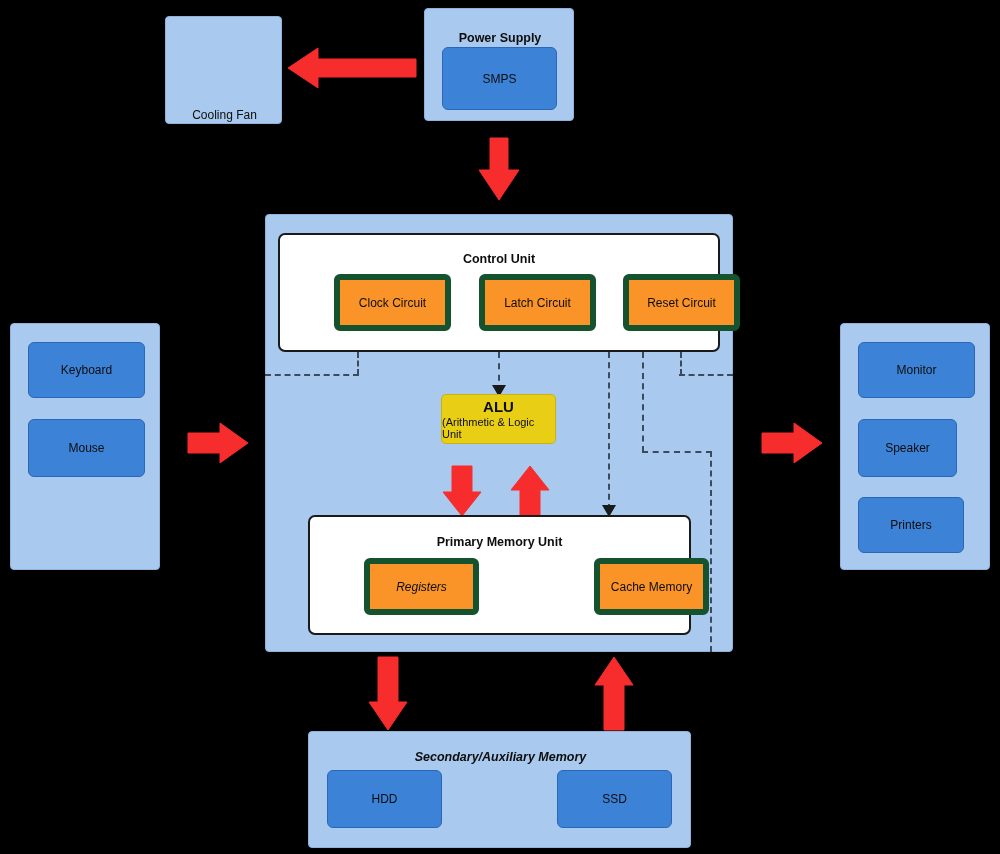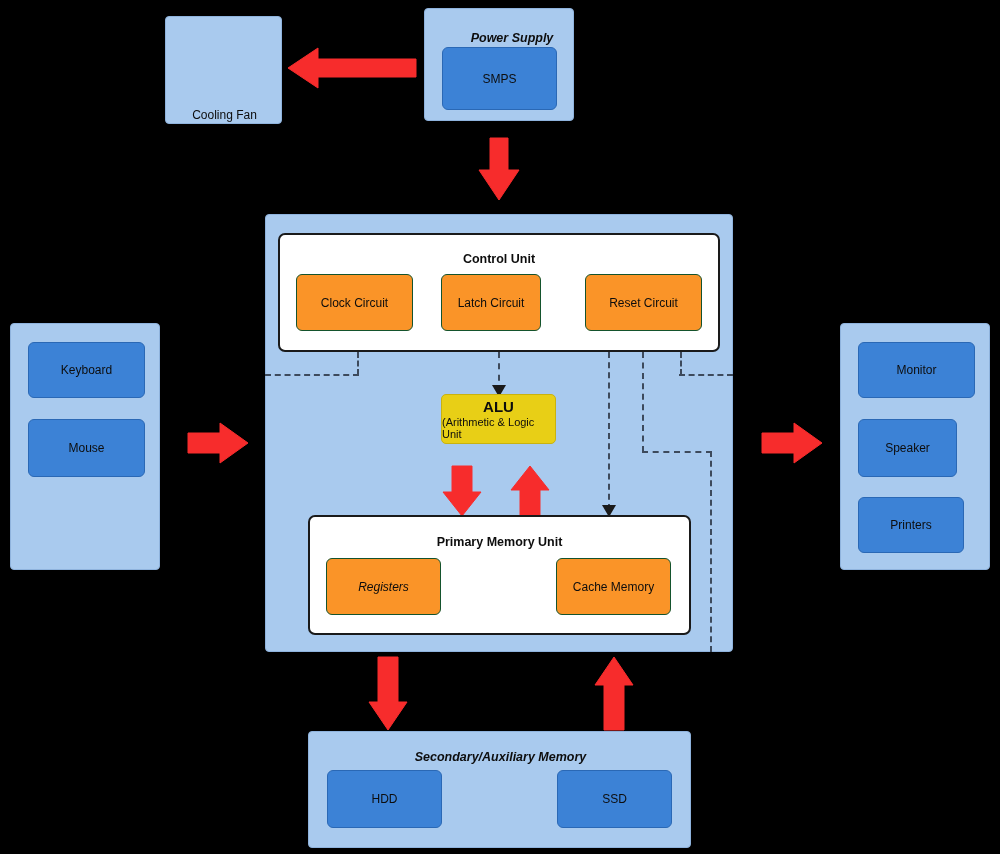--- a/index.html
+++ b/index.html
@@ -8,22 +8,22 @@
   #stage{position:relative;width:1000px;height:854px;background:#000;}
 
   .panel{position:absolute;box-sizing:border-box;background:#a9caee;
          border:1px solid #8fb3dd;border-radius:4px;}
   .whitebox{position:absolute;box-sizing:border-box;background:#ffffff;
          border:2px solid #1a1a1a;border-radius:7px;}
   .blue{position:absolute;box-sizing:border-box;background:#3c82d6;
         border:1px solid #2a68b5;border-radius:6px;
         display:flex;align-items:center;justify-content:center;}
   .orange{position:absolute;box-sizing:border-box;background:#fa9428;
-        border:1px solid #14532d;border-radius:6px;
-        display:flex;align-items:center;justify-content:center;}
+        border:6px solid #14532d;border-radius:6px;
+        display:flex;align-items:center;justify-content:center;margin-left:38px;}
   .yellow{position:absolute;box-sizing:border-box;background:#e8cf16;
         border:1px solid #c9b20f;border-radius:5px;
         display:flex;flex-direction:column;align-items:center;justify-content:center;}
 
   .lbl{color:#0d0d0d;font-size:12px;line-height:14px;text-align:center;}
   .title{position:absolute;color:#0d0d0d;font-size:12.5px;font-weight:bold;
          text-align:center;line-height:14px;}
   .alu-main{font-size:15px;font-weight:bold;color:#0d0d0d;}
   .alu-sub{font-size:11px;color:#0d0d0d;margin-top:1px;}
 
@@ -32,21 +32,21 @@
   .dash-h{border-top:2px dashed #3d4a5c;}
   .dash-v{border-left:2px dashed #3d4a5c;}
   svg{display:block;overflow:visible;}
 </style>
 </head>
 <body>
 
 <div id="stage">
 
   <div class="panel" style="left:424px;top:8px;width:150px;height:113px;">
-    <div class="title" style="left:12px;top:22px;width:150px;font-style:italic;">Power Supply</div>
+    <div class="title" style="left:0;top:22px;width:150px;">Power Supply</div>
     <div class="blue" style="left:17px;top:38px;width:115px;height:63px;">
       <span class="lbl">SMPS</span>
     </div>
   </div>
 
   <div class="panel" style="left:165px;top:16px;width:117px;height:108px;">
     <div class="lbl" style="position:absolute;left:0;top:91px;width:117px;">Cooling Fan</div>
   </div>
 
   <div class="arrow" style="left:288px;top:44px;">
@@ -87,21 +87,21 @@
   <div class="dash dash-v" style="left:642px;top:352px;height:100px;"></div>
   <div class="dash dash-h" style="left:642px;top:451px;width:70px;"></div>
   <div class="dash dash-v" style="left:710px;top:451px;height:201px;"></div>
 
   <div class="whitebox" style="left:278px;top:233px;width:442px;height:119px;">
     <div class="title" style="left:0;top:17px;width:438px;">Control Unit</div>
   </div>
   <div class="orange" style="left:296px;top:274px;width:117px;height:57px;">
     <span class="lbl">Clock Circuit</span>
   </div>
-  <div class="orange" style="left:441px;top:274px;width:100px;height:57px;">
+  <div class="orange" style="left:441px;top:274px;width:117px;height:57px;">
     <span class="lbl">Latch Circuit</span>
   </div>
   <div class="orange" style="left:585px;top:274px;width:117px;height:57px;">
     <span class="lbl">Reset Circuit</span>
   </div>
 
   <div class="yellow" style="left:441px;top:394px;width:115px;height:50px;">
     <span class="alu-main">ALU</span>
     <span class="alu-sub">(Arithmetic &amp; Logic Unit</span>
   </div>

